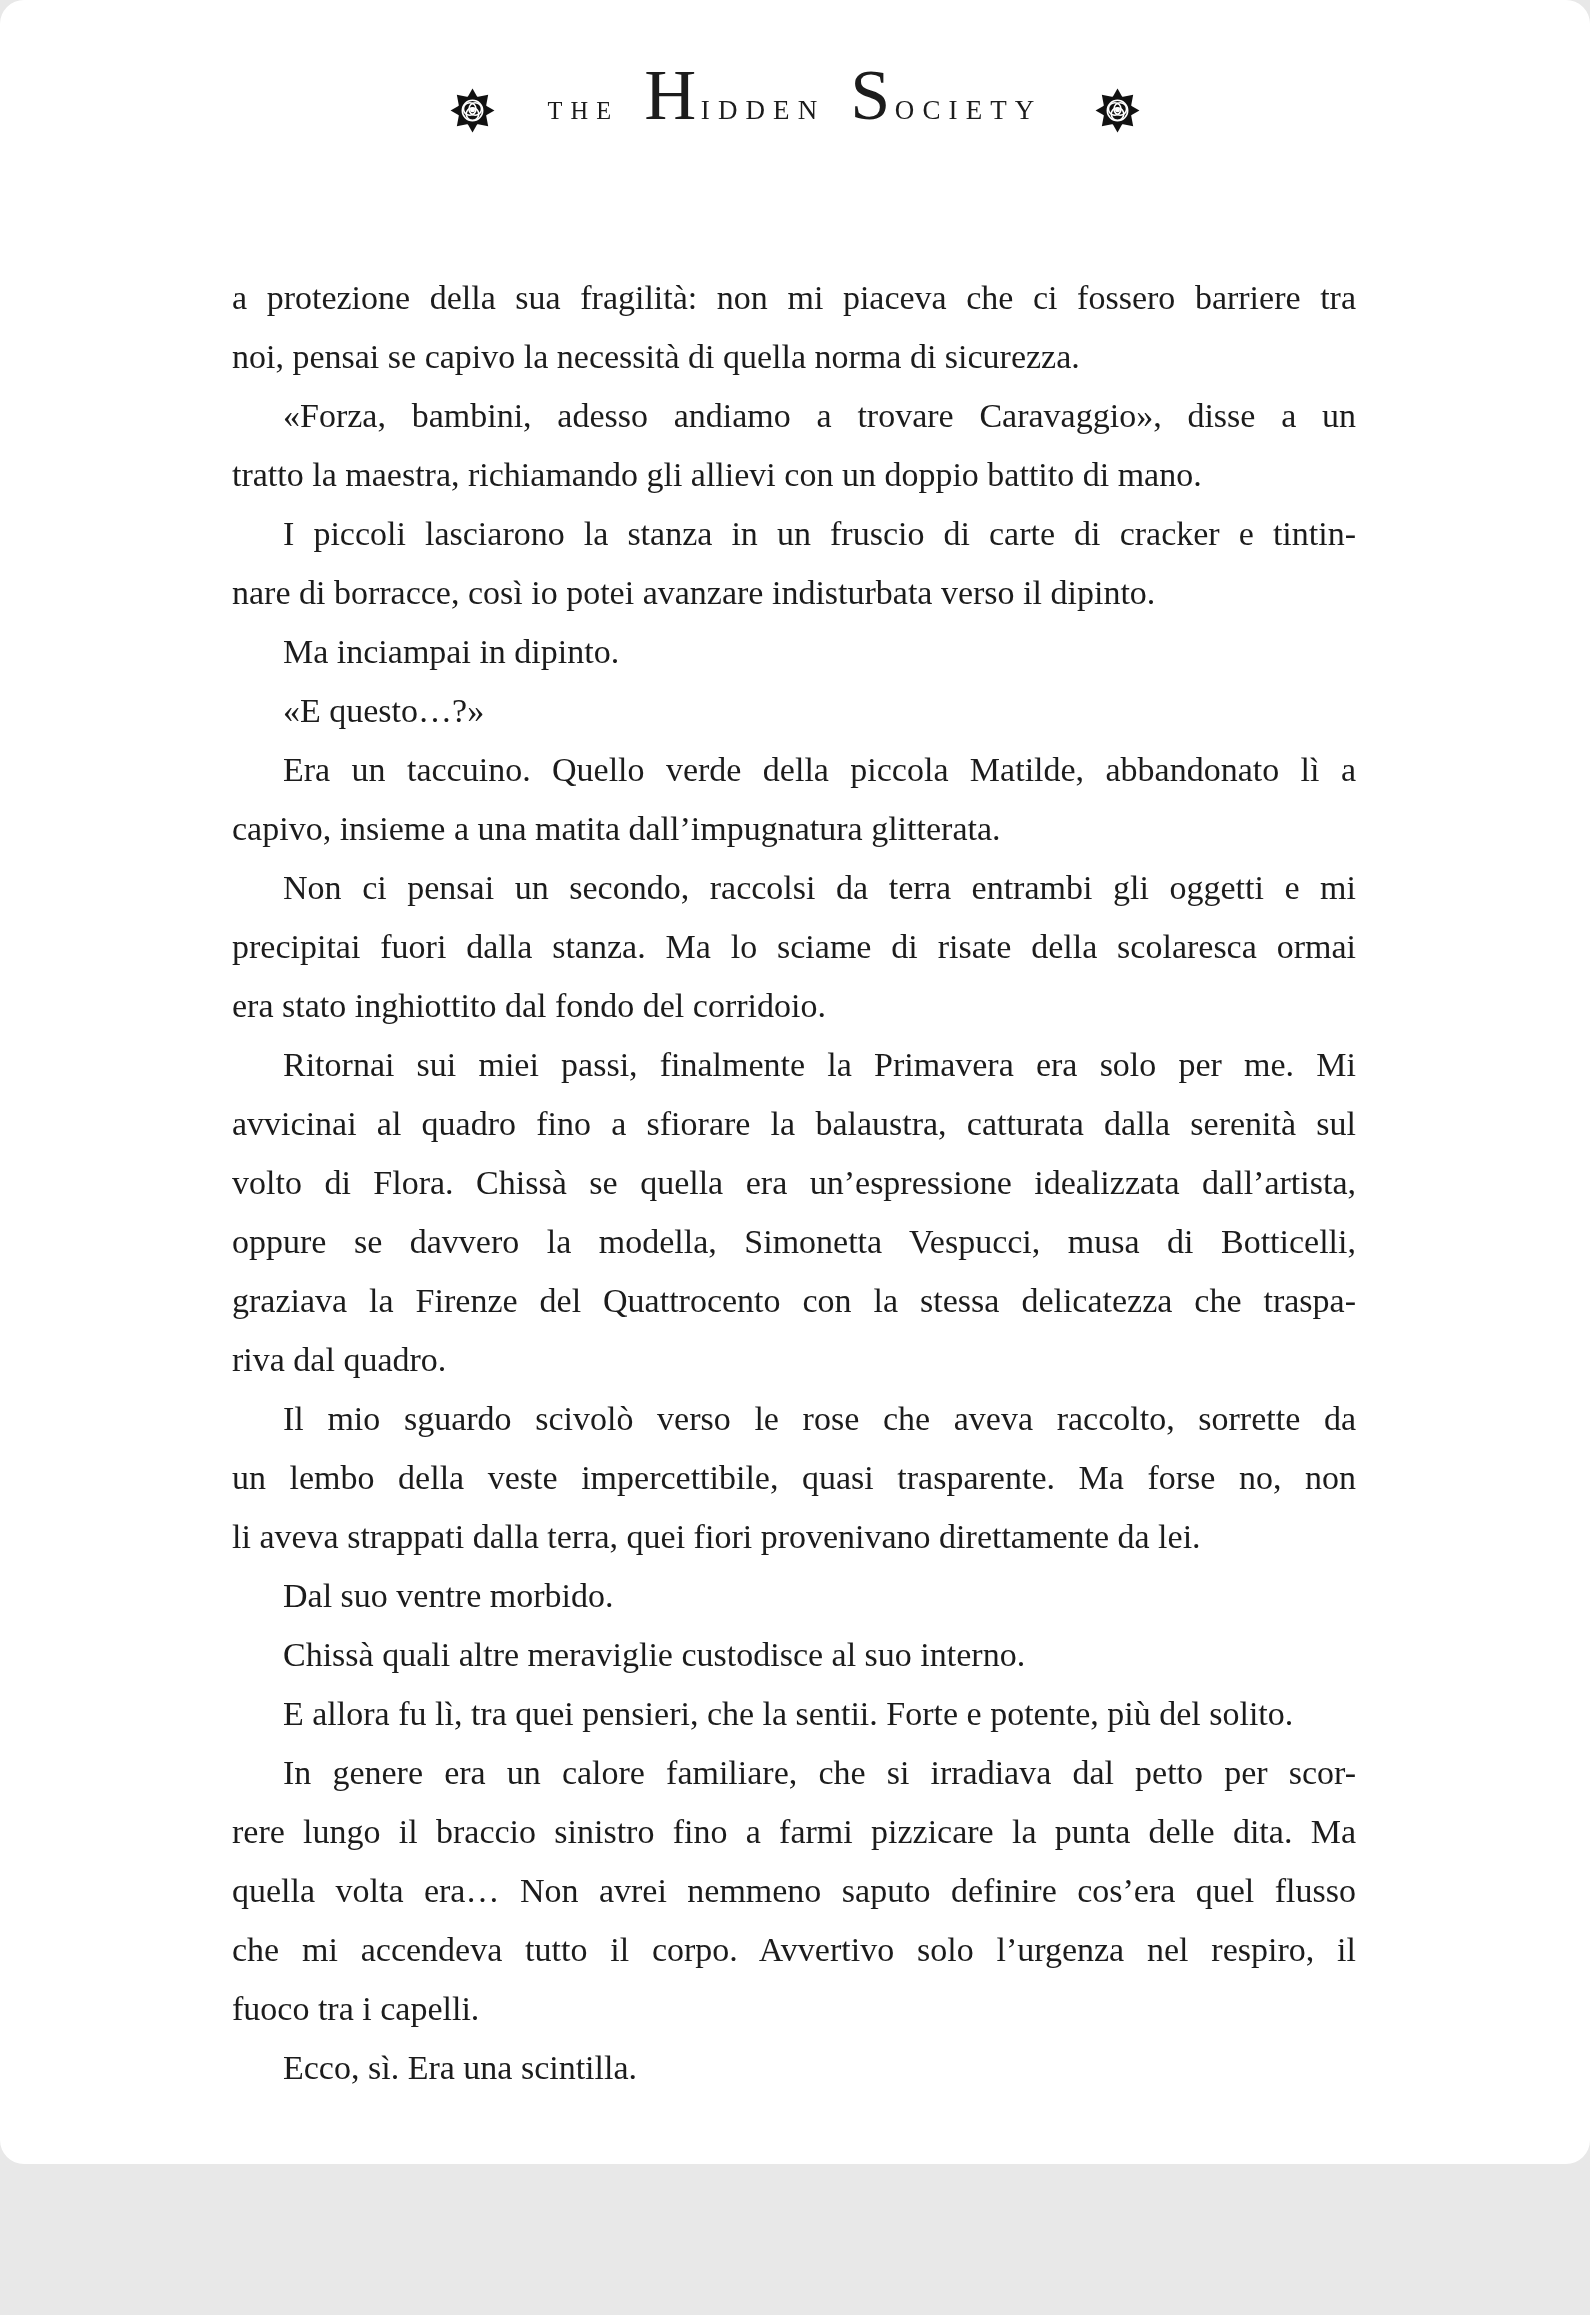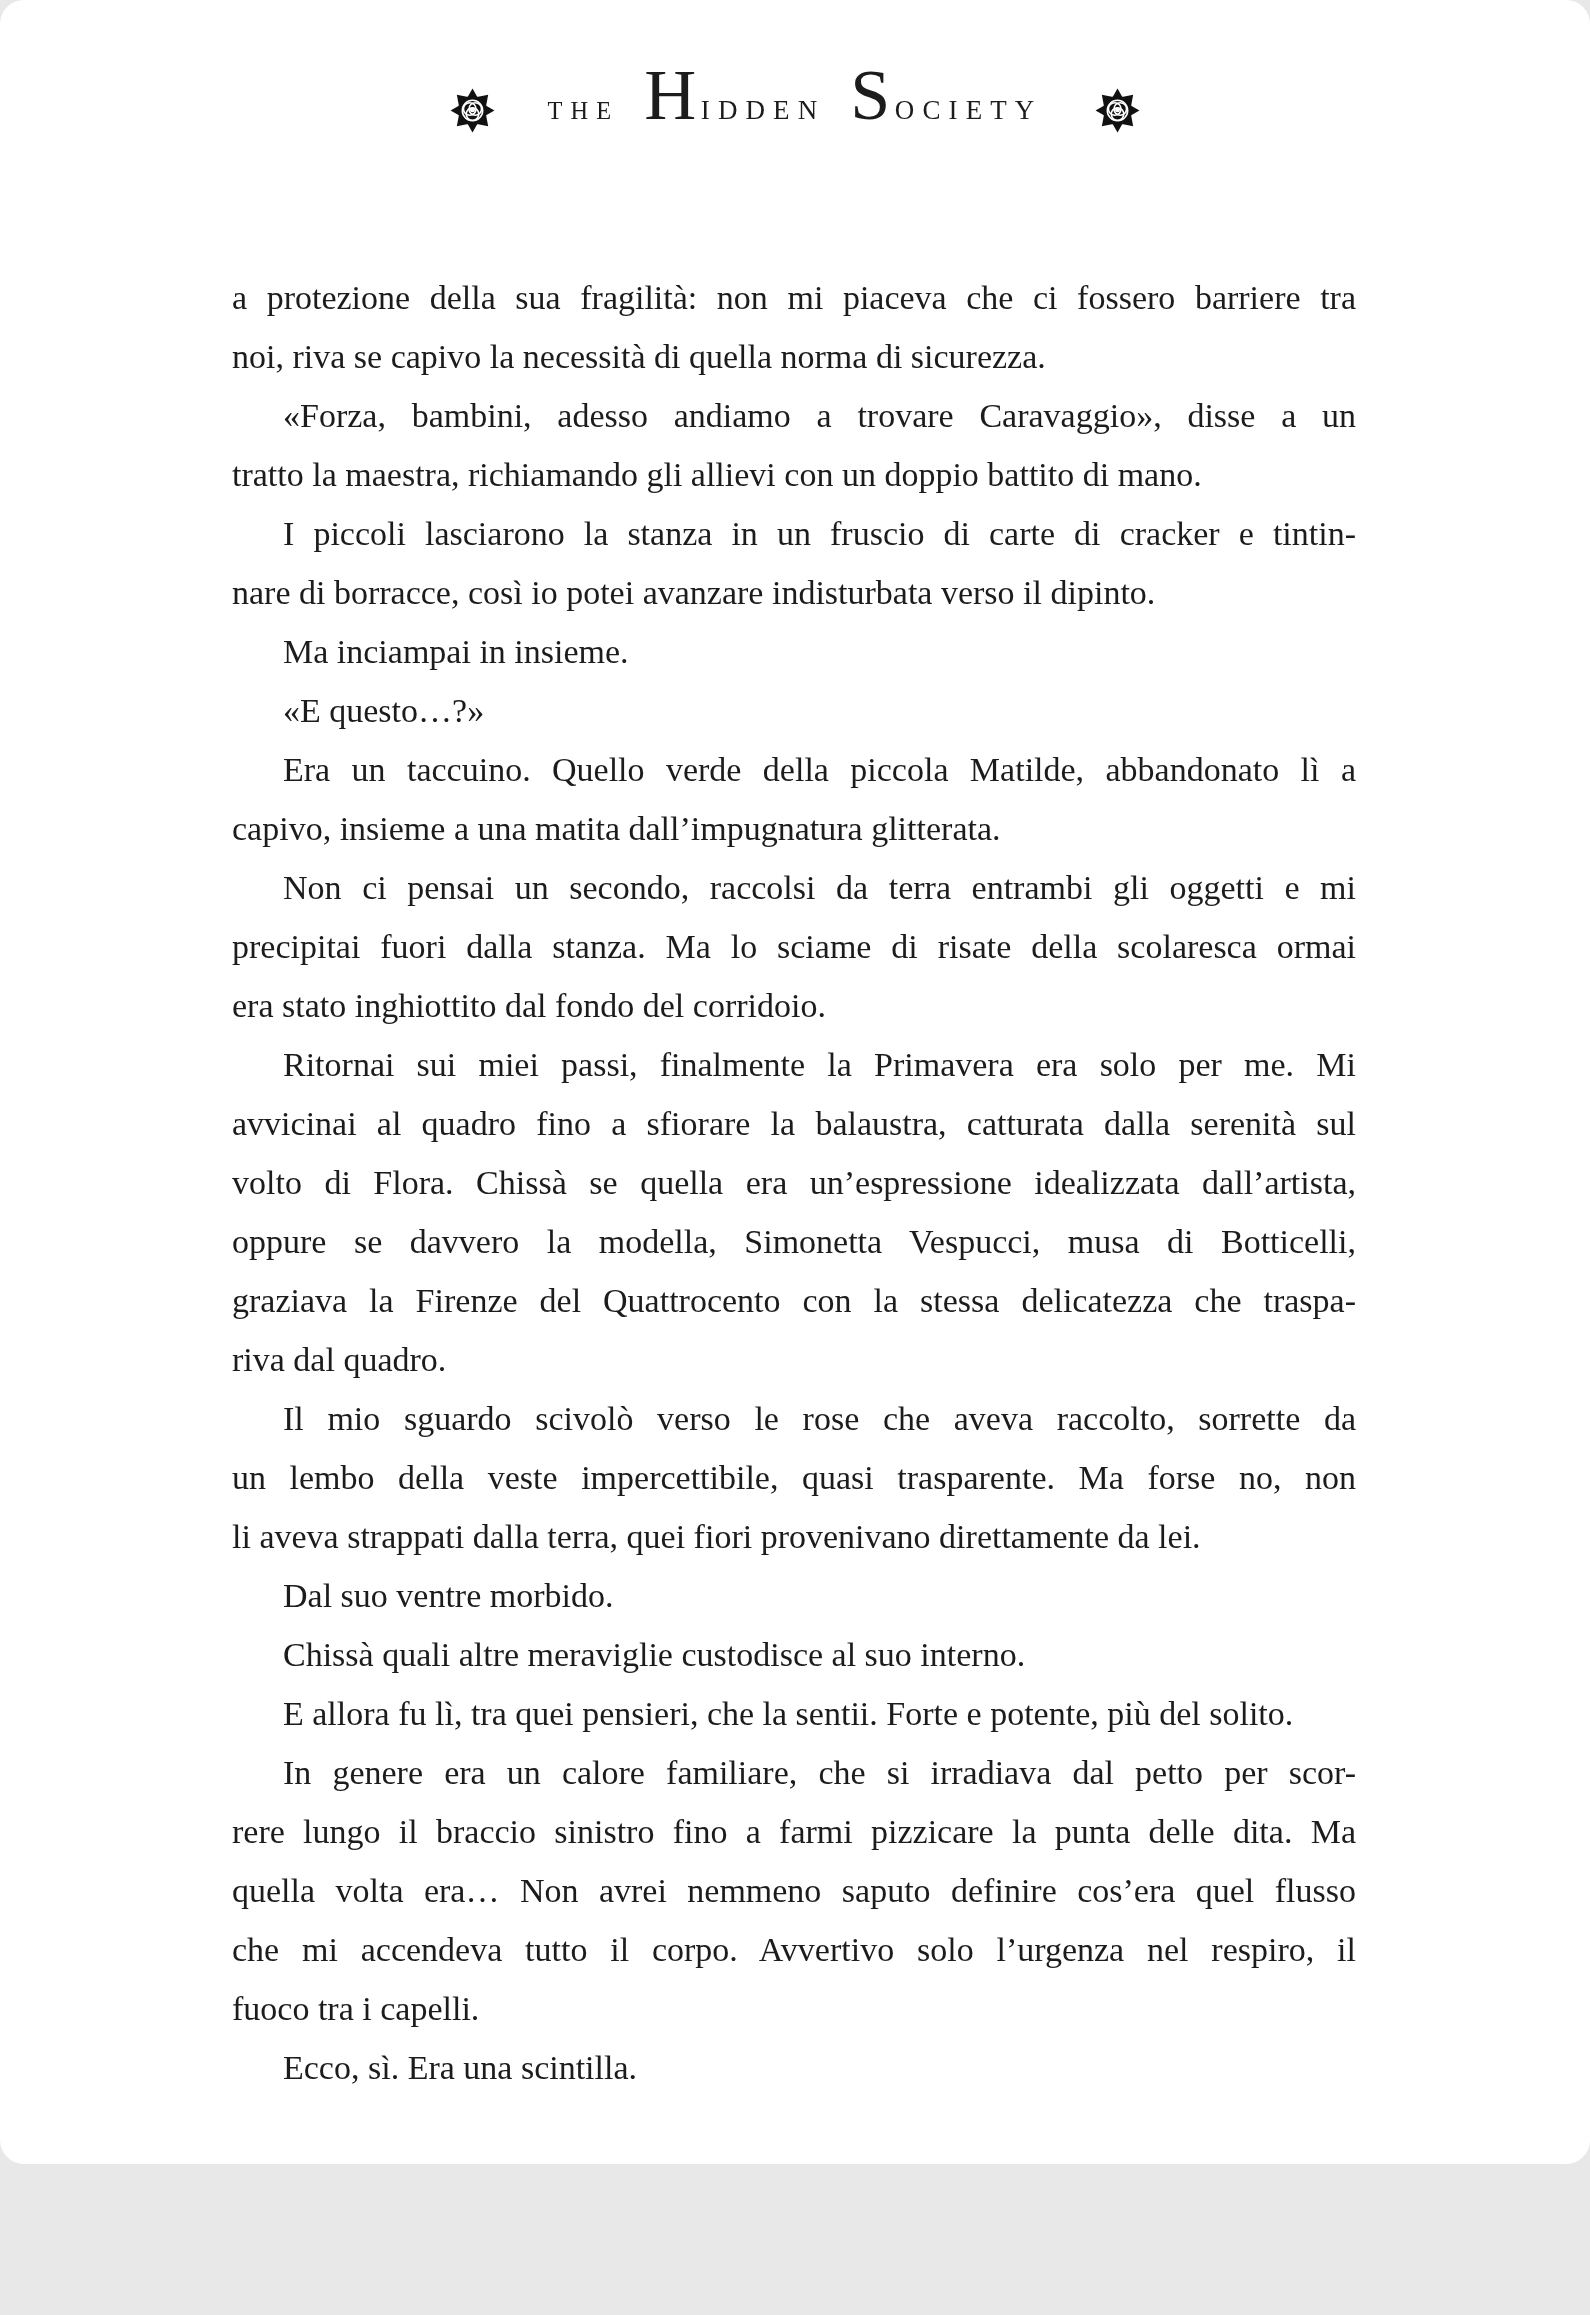--- a/index.html
+++ b/index.html
@@ -105,32 +105,32 @@
     </div>
 
     <svg class="rosette" viewBox="0 0 60 60">
       <use href="#rosette"></use>
     </svg>
   </header>
 
   <main id="bodytext">
       <div class="para">
         <div class="line fill"><span>a protezione della sua fragilità: non mi piaceva che ci fossero barriere tra</span></div>
-        <div class="line"><span>noi, riva se capivo la necessità di quella norma di sicurezza.</span></div>
+        <div class="line"><span>noi, pensai se capivo la necessità di quella norma di sicurezza.</span></div>
       </div>
       <div class="para">
         <div class="line fill indent"><span>«Forza, bambini, adesso andiamo a trovare Caravaggio», disse a un</span></div>
         <div class="line"><span>tratto la maestra, richiamando gli allievi con un doppio battito di mano.</span></div>
       </div>
       <div class="para">
         <div class="line fill indent"><span>I piccoli lasciarono la stanza in un fruscio di carte di cracker e tintin-</span></div>
         <div class="line"><span>nare di borracce, così io potei avanzare indisturbata verso il dipinto.</span></div>
       </div>
       <div class="para">
-        <div class="line indent"><span>Ma inciampai in insieme.</span></div>
+        <div class="line indent"><span>Ma inciampai in dipinto.</span></div>
       </div>
       <div class="para">
         <div class="line indent"><span>«E questo…?»</span></div>
       </div>
       <div class="para">
         <div class="line fill indent"><span>Era un taccuino. Quello verde della piccola Matilde, abbandonato lì a</span></div>
         <div class="line"><span>capivo, insieme a una matita dall’impugnatura glitterata.</span></div>
       </div>
       <div class="para">
         <div class="line fill indent"><span>Non ci pensai un secondo, raccolsi da terra entrambi gli oggetti e mi</span></div>

